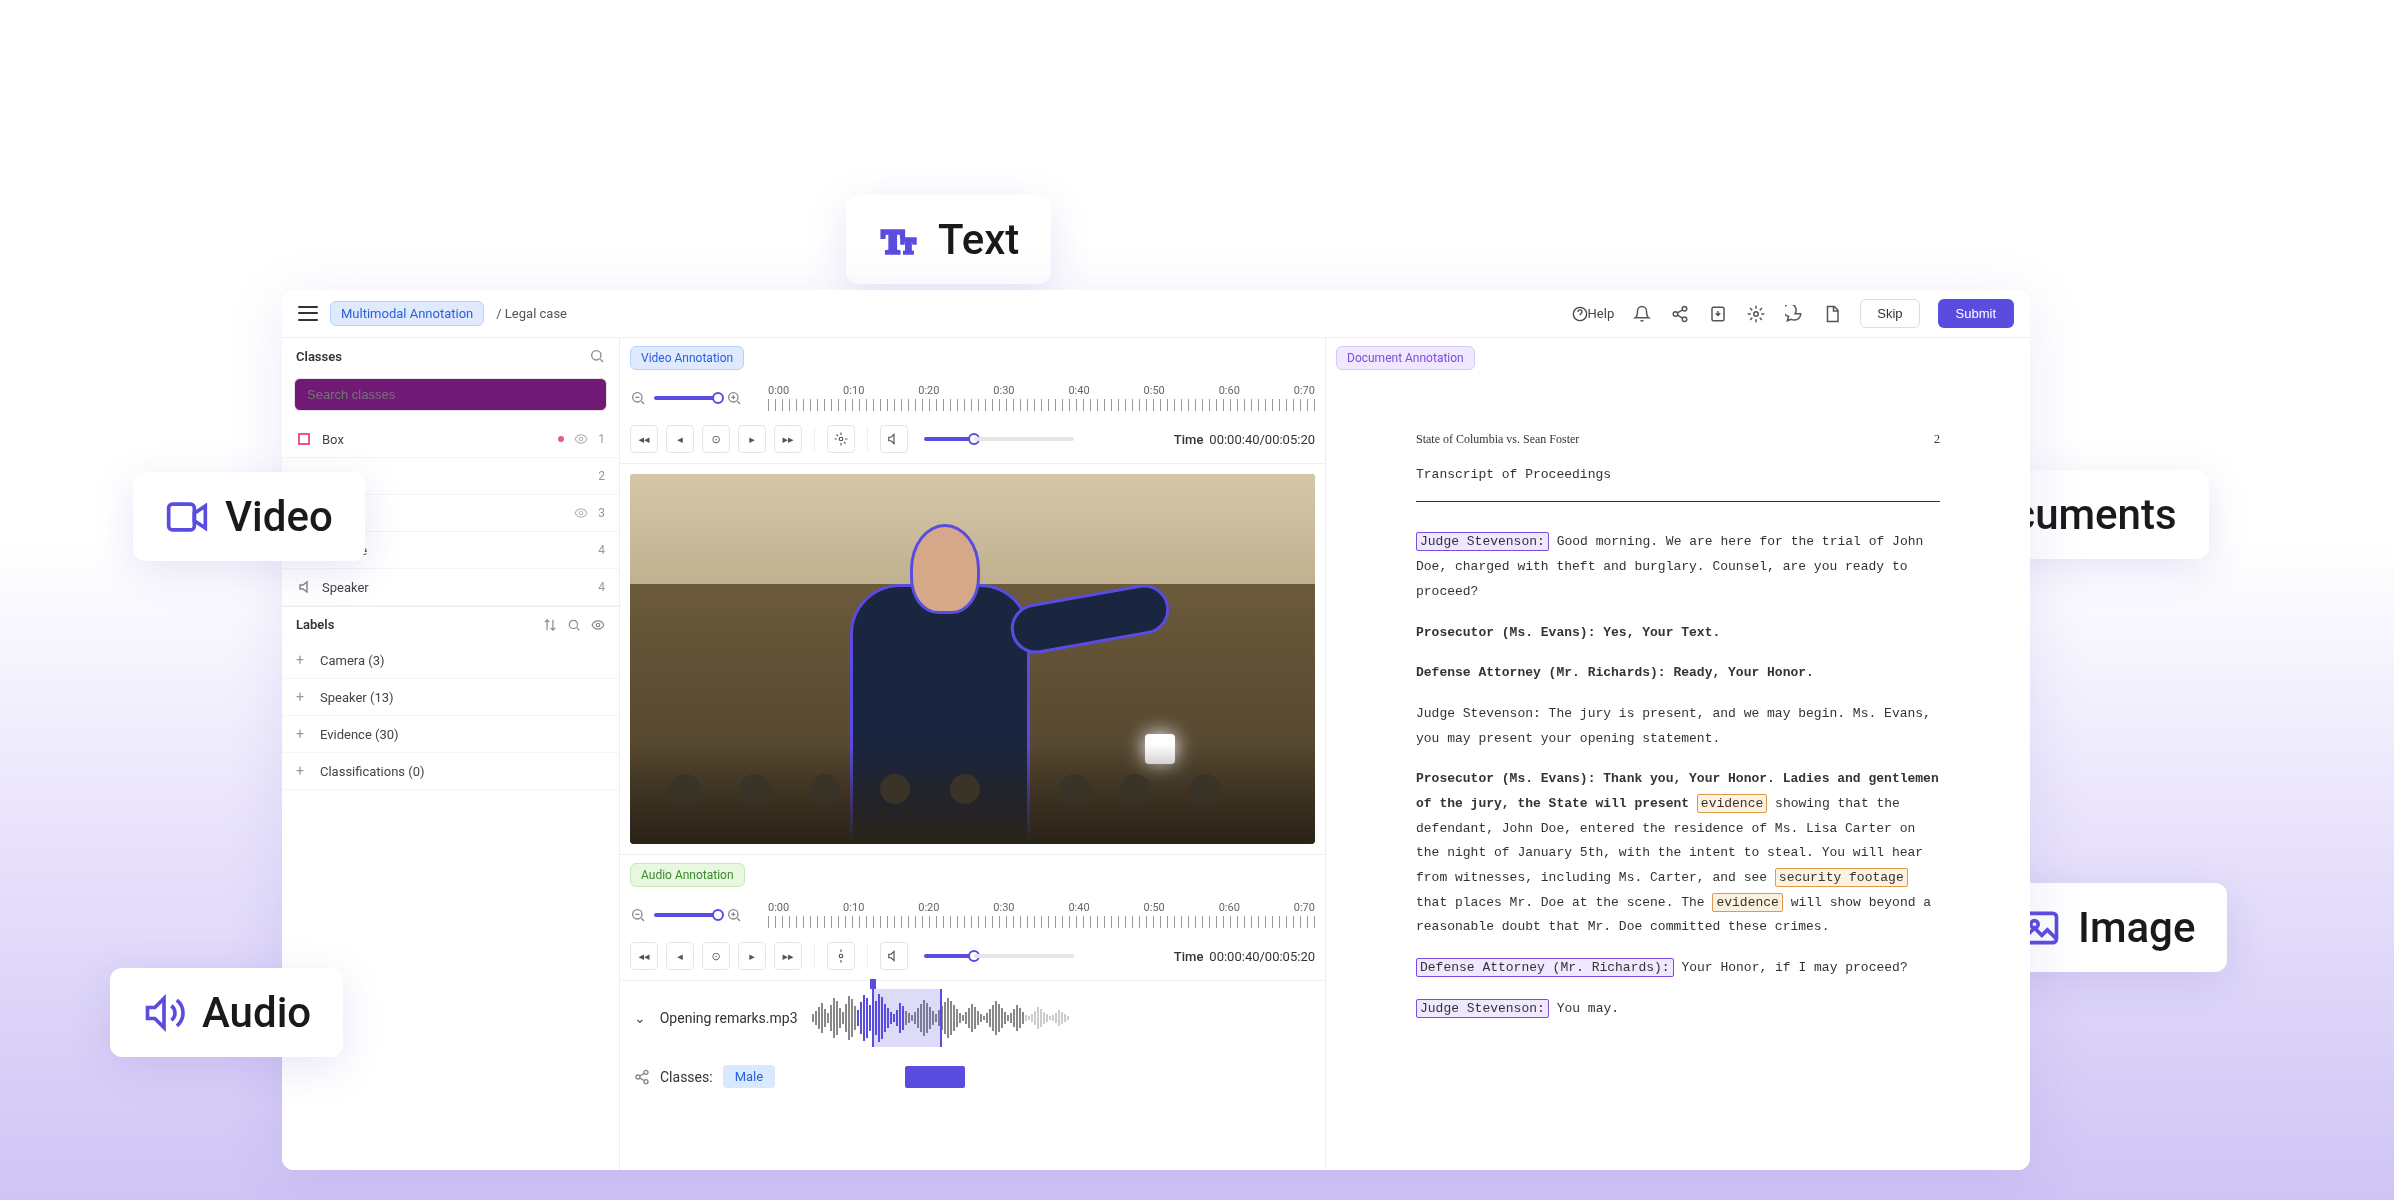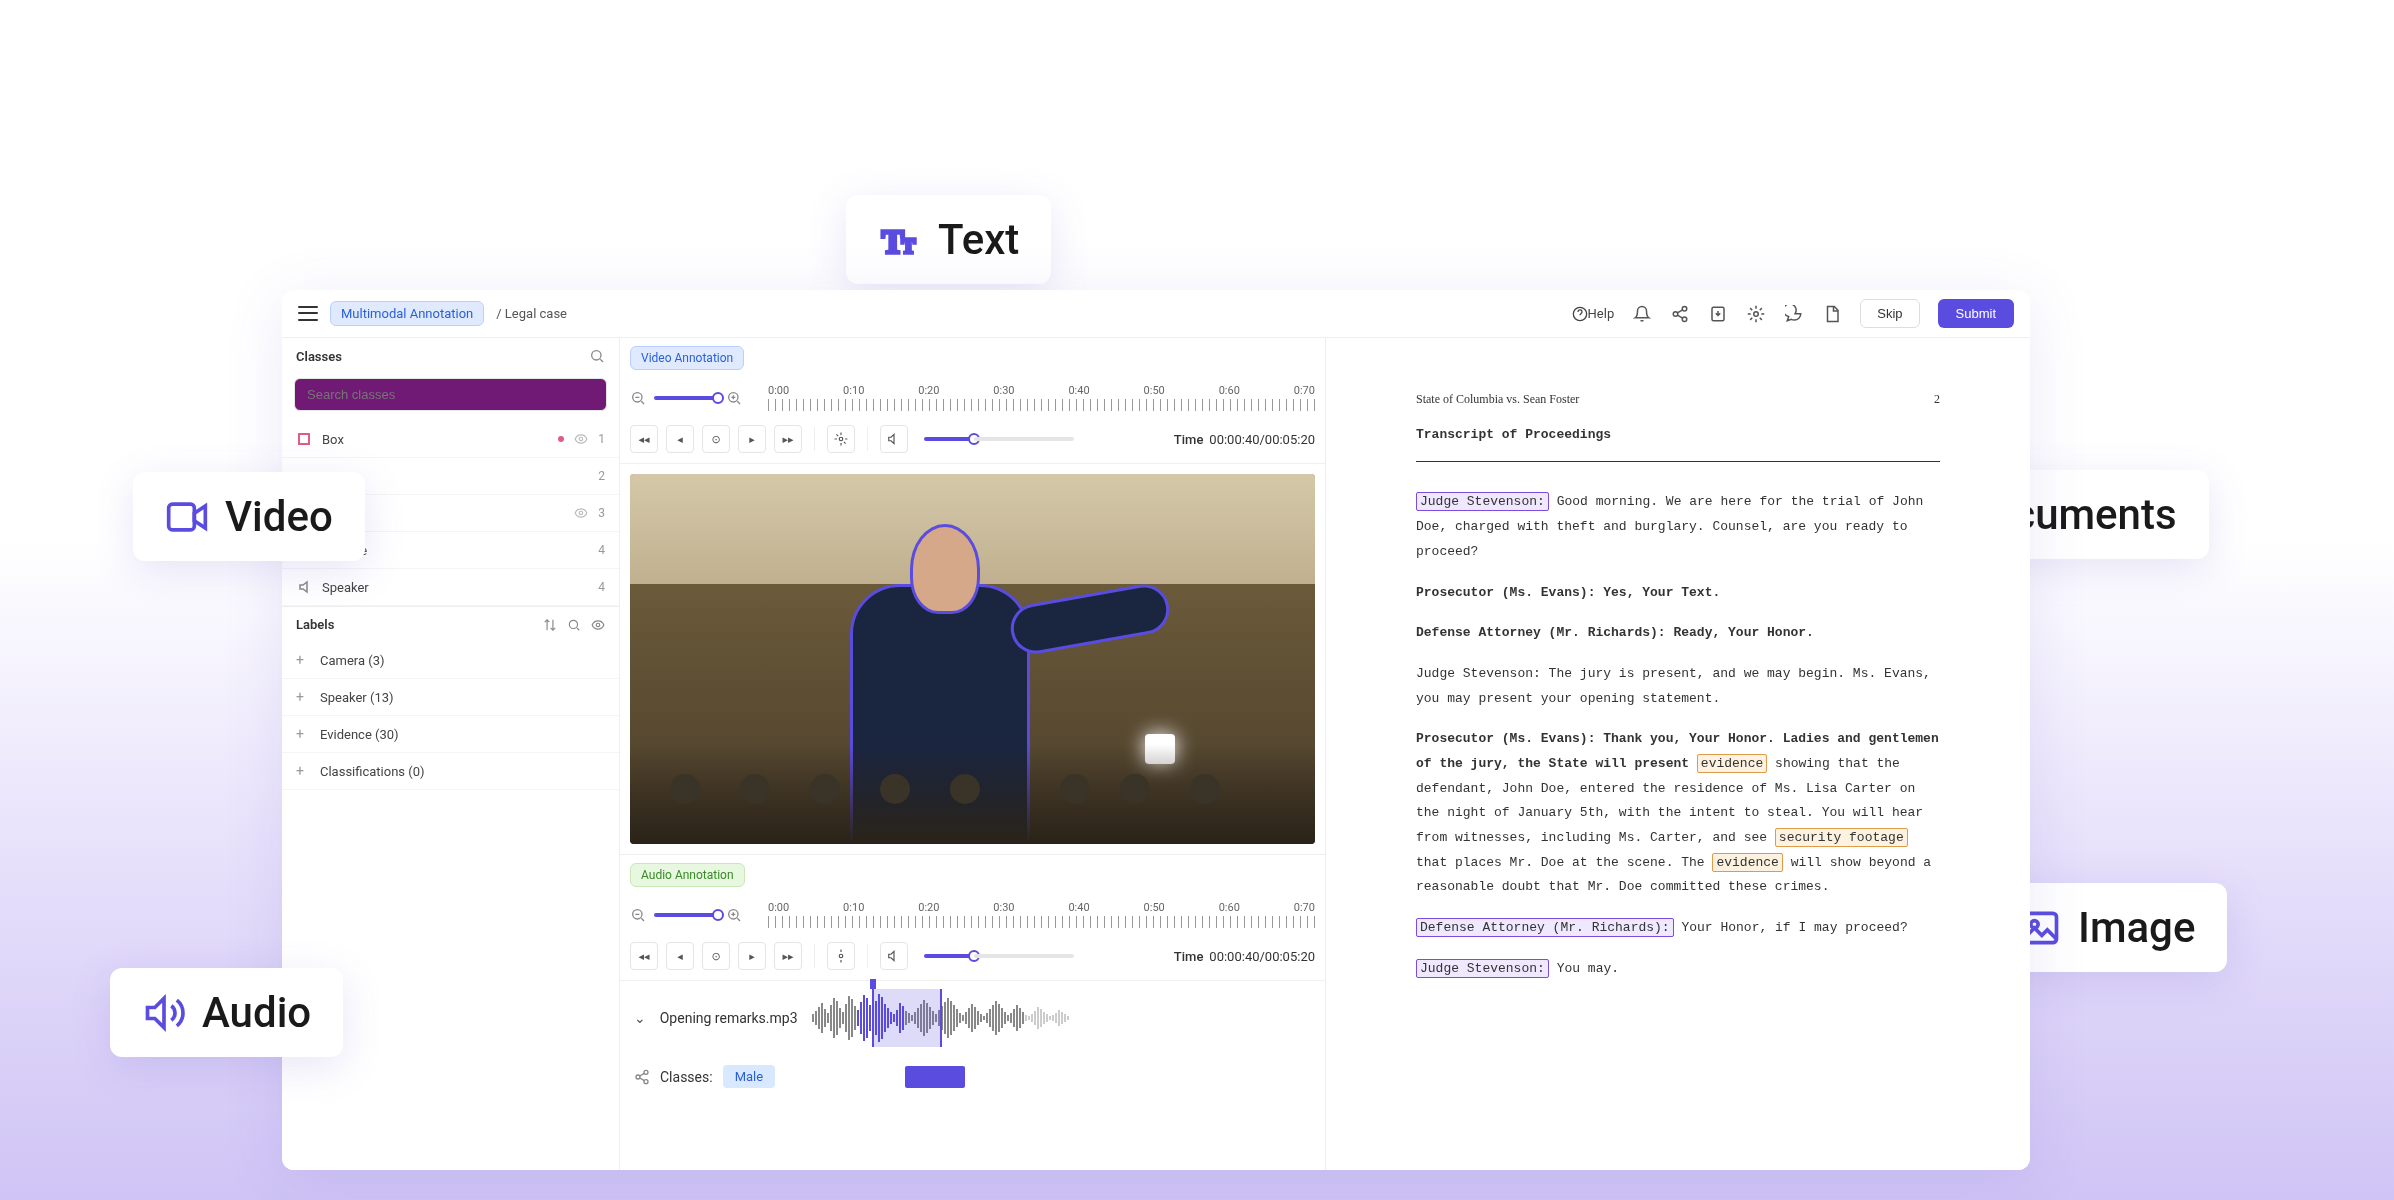--- a/index.html
+++ b/index.html
@@ -218,21 +218,21 @@
 .seg-bar-placeholder { margin-left: 120px; width: 60px; height: 22px; background: #5b4ce0; border-radius: 2px; }
 
 .right-panel {
   flex: 1; display: flex; flex-direction: column; background: #fff;
 }
 .doc-paper {
   margin: 20px 40px; padding: 30px 50px; font-family: "Courier New", monospace; font-size: 13px;
   line-height: 1.9; color: #333;
 }
 .doc-header { display: flex; justify-content: space-between; font-size: 12px; margin-bottom: 12px; font-family: Georgia, serif; }
-.doc-title { font-weight: bold; margin-bottom: 14px; }
+.doc-title { font-weight: normal; margin-bottom: 14px; }
 .doc-hr { border: none; border-top: 1px solid #333; margin-bottom: 28px; }
 .doc-body p { margin-bottom: 16px; }
 .hl-purple { border: 1.5px solid #7b4ce0; background: #f0e8ff; padding: 1px 3px; border-radius: 2px; }
 .hl-orange { border: 1.5px solid #e09a4c; background: #fdf2e0; padding: 1px 3px; border-radius: 2px; }
 </style>
 </head>
 <body>
 
 <div class="floating-label label-text">
   <svg viewBox="0 0 24 24" fill="none" stroke="#5b4ce0" stroke-width="2">
@@ -665,20 +665,21 @@
               <path d="M8.5 10.5l7-4M8.5 13.5l7 4"></path>
             </svg>
           <span>Classes:</span>
           <span class="chip-male">Male</span>
           <div class="seg-bar-placeholder"></div>
         </div>
       </div>
     </div>
 
     <div class="right-panel">
+      <div class="tag-row"><span class="section-tag tag-doc">Document Annotation</span></div>
       <div class="doc-paper">
         <div class="doc-header">
           <span>State of Columbia vs. Sean Foster</span>
           <span>2</span>
         </div>
         <div class="doc-title">Transcript of Proceedings</div>
         <hr class="doc-hr">
         <div class="doc-body">
           <p><span class="hl-purple">Judge Stevenson:</span><span> Good morning. We are here for the trial of John Doe, charged with theft and burglary. Counsel, are you ready to proceed?</span></p>
           <p><b>Prosecutor (Ms. Evans): Yes, Your Text.</b></p>

